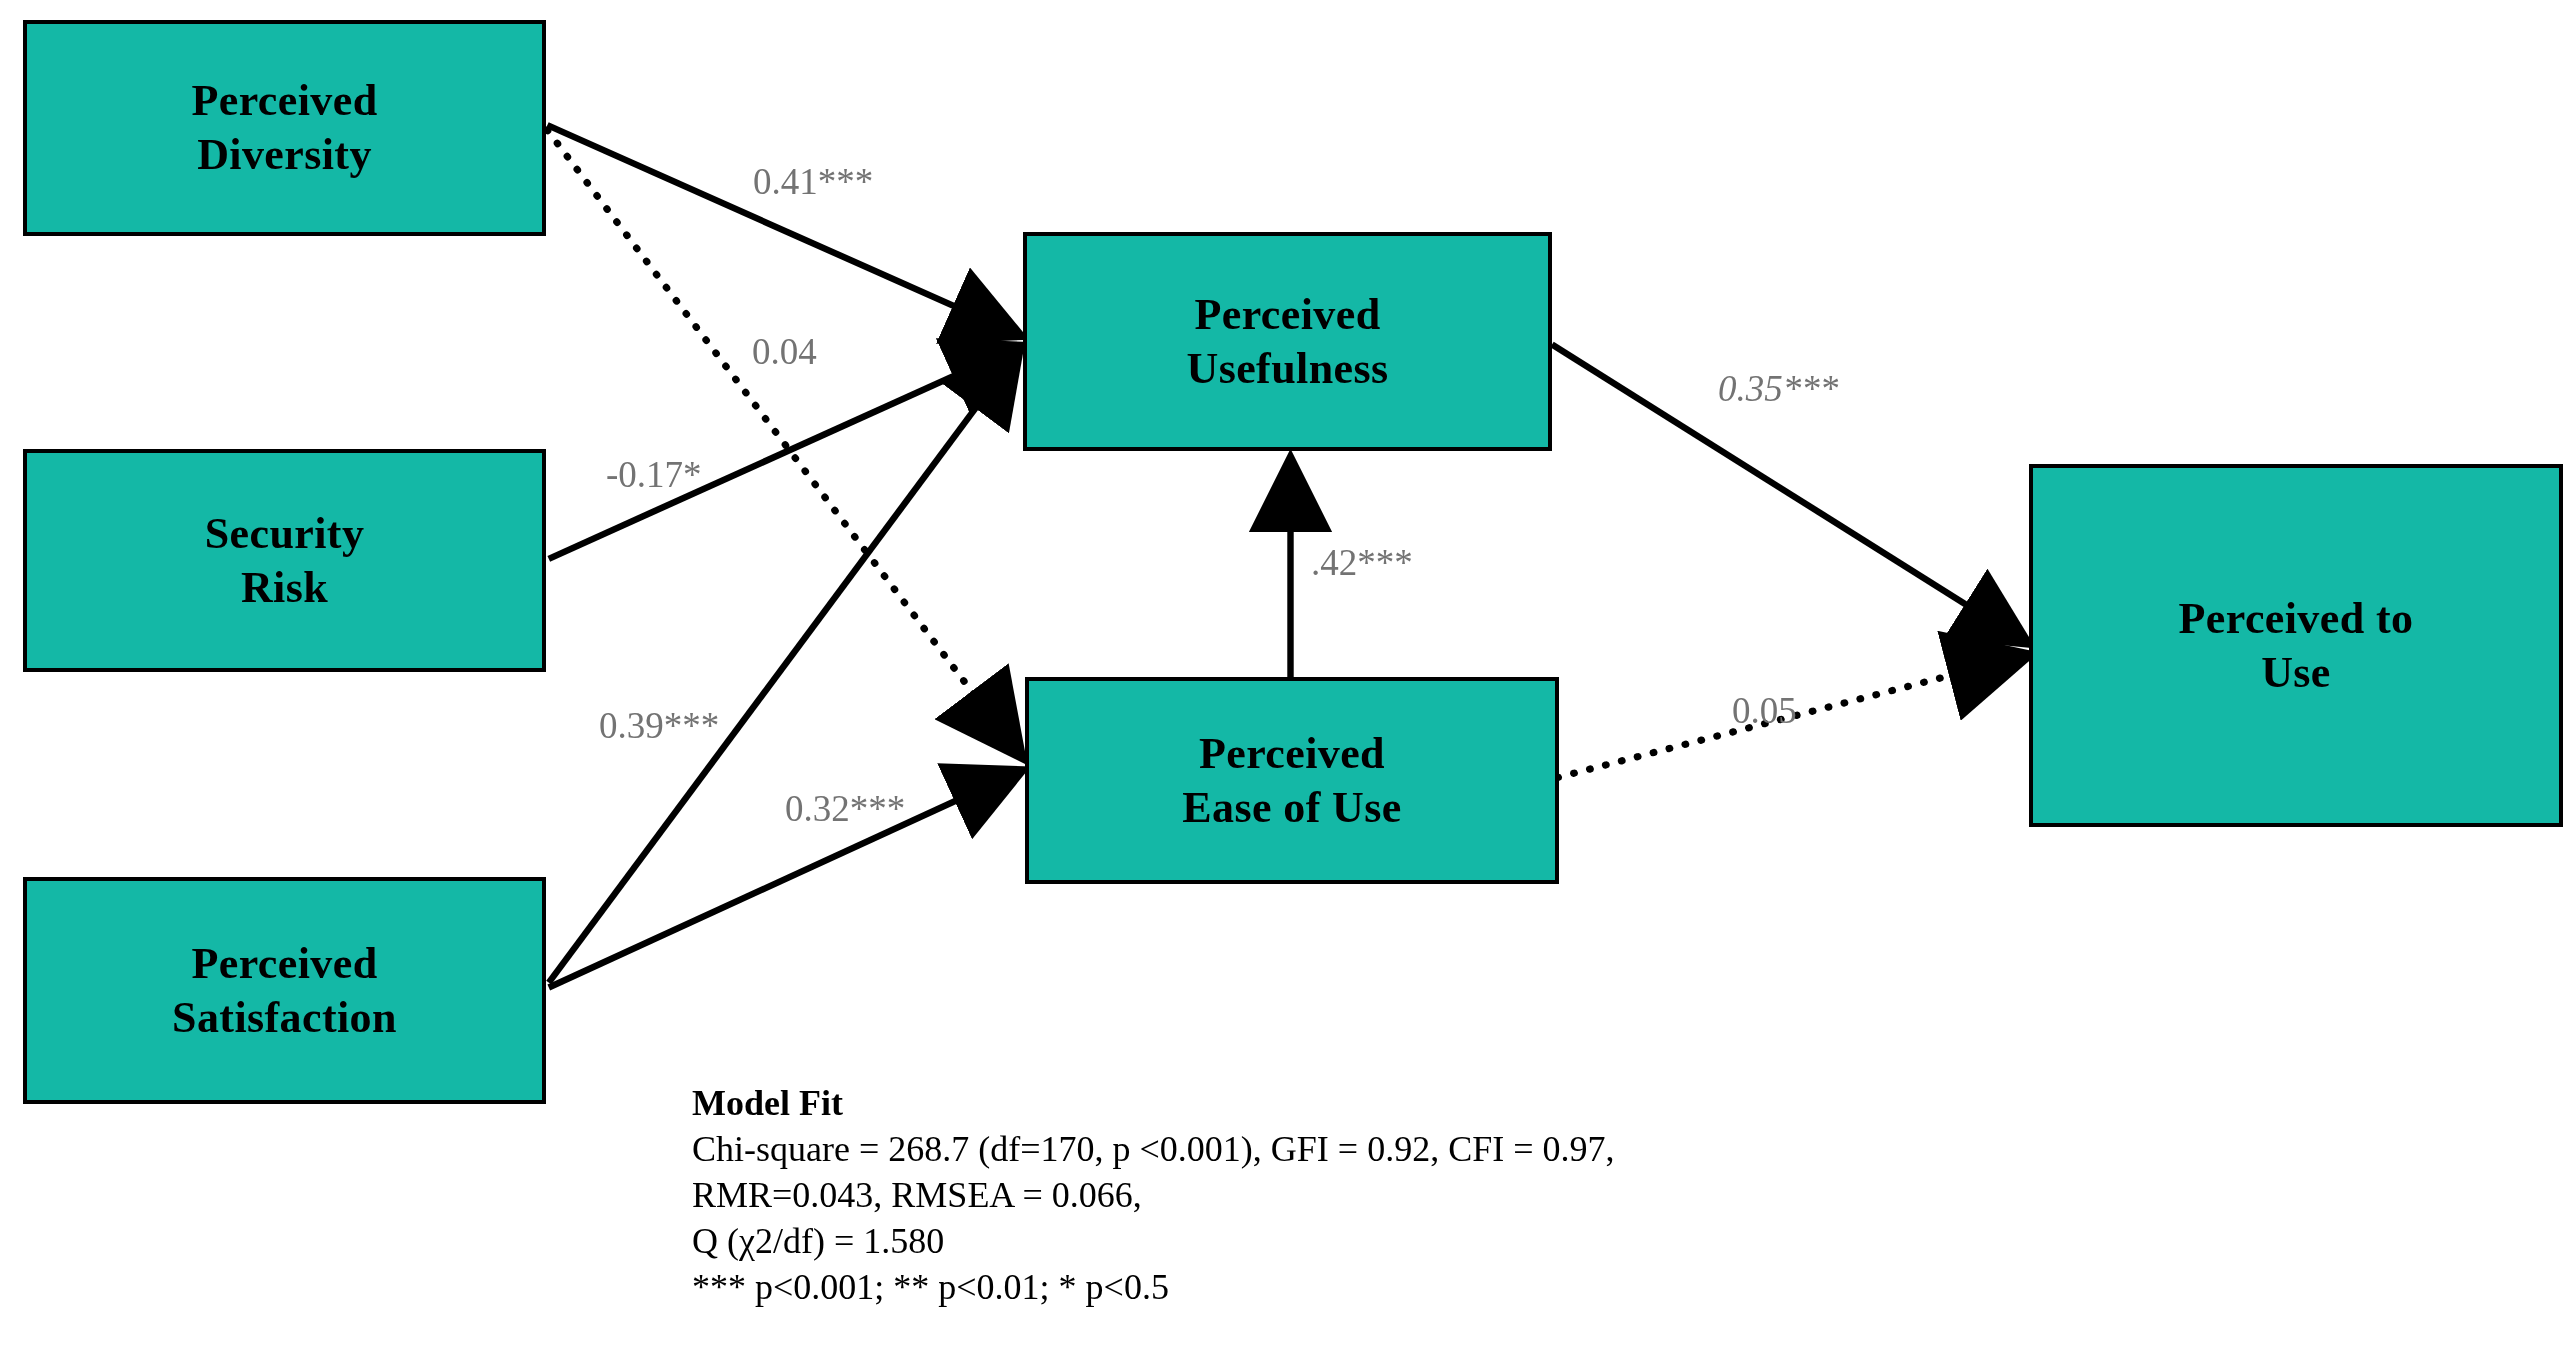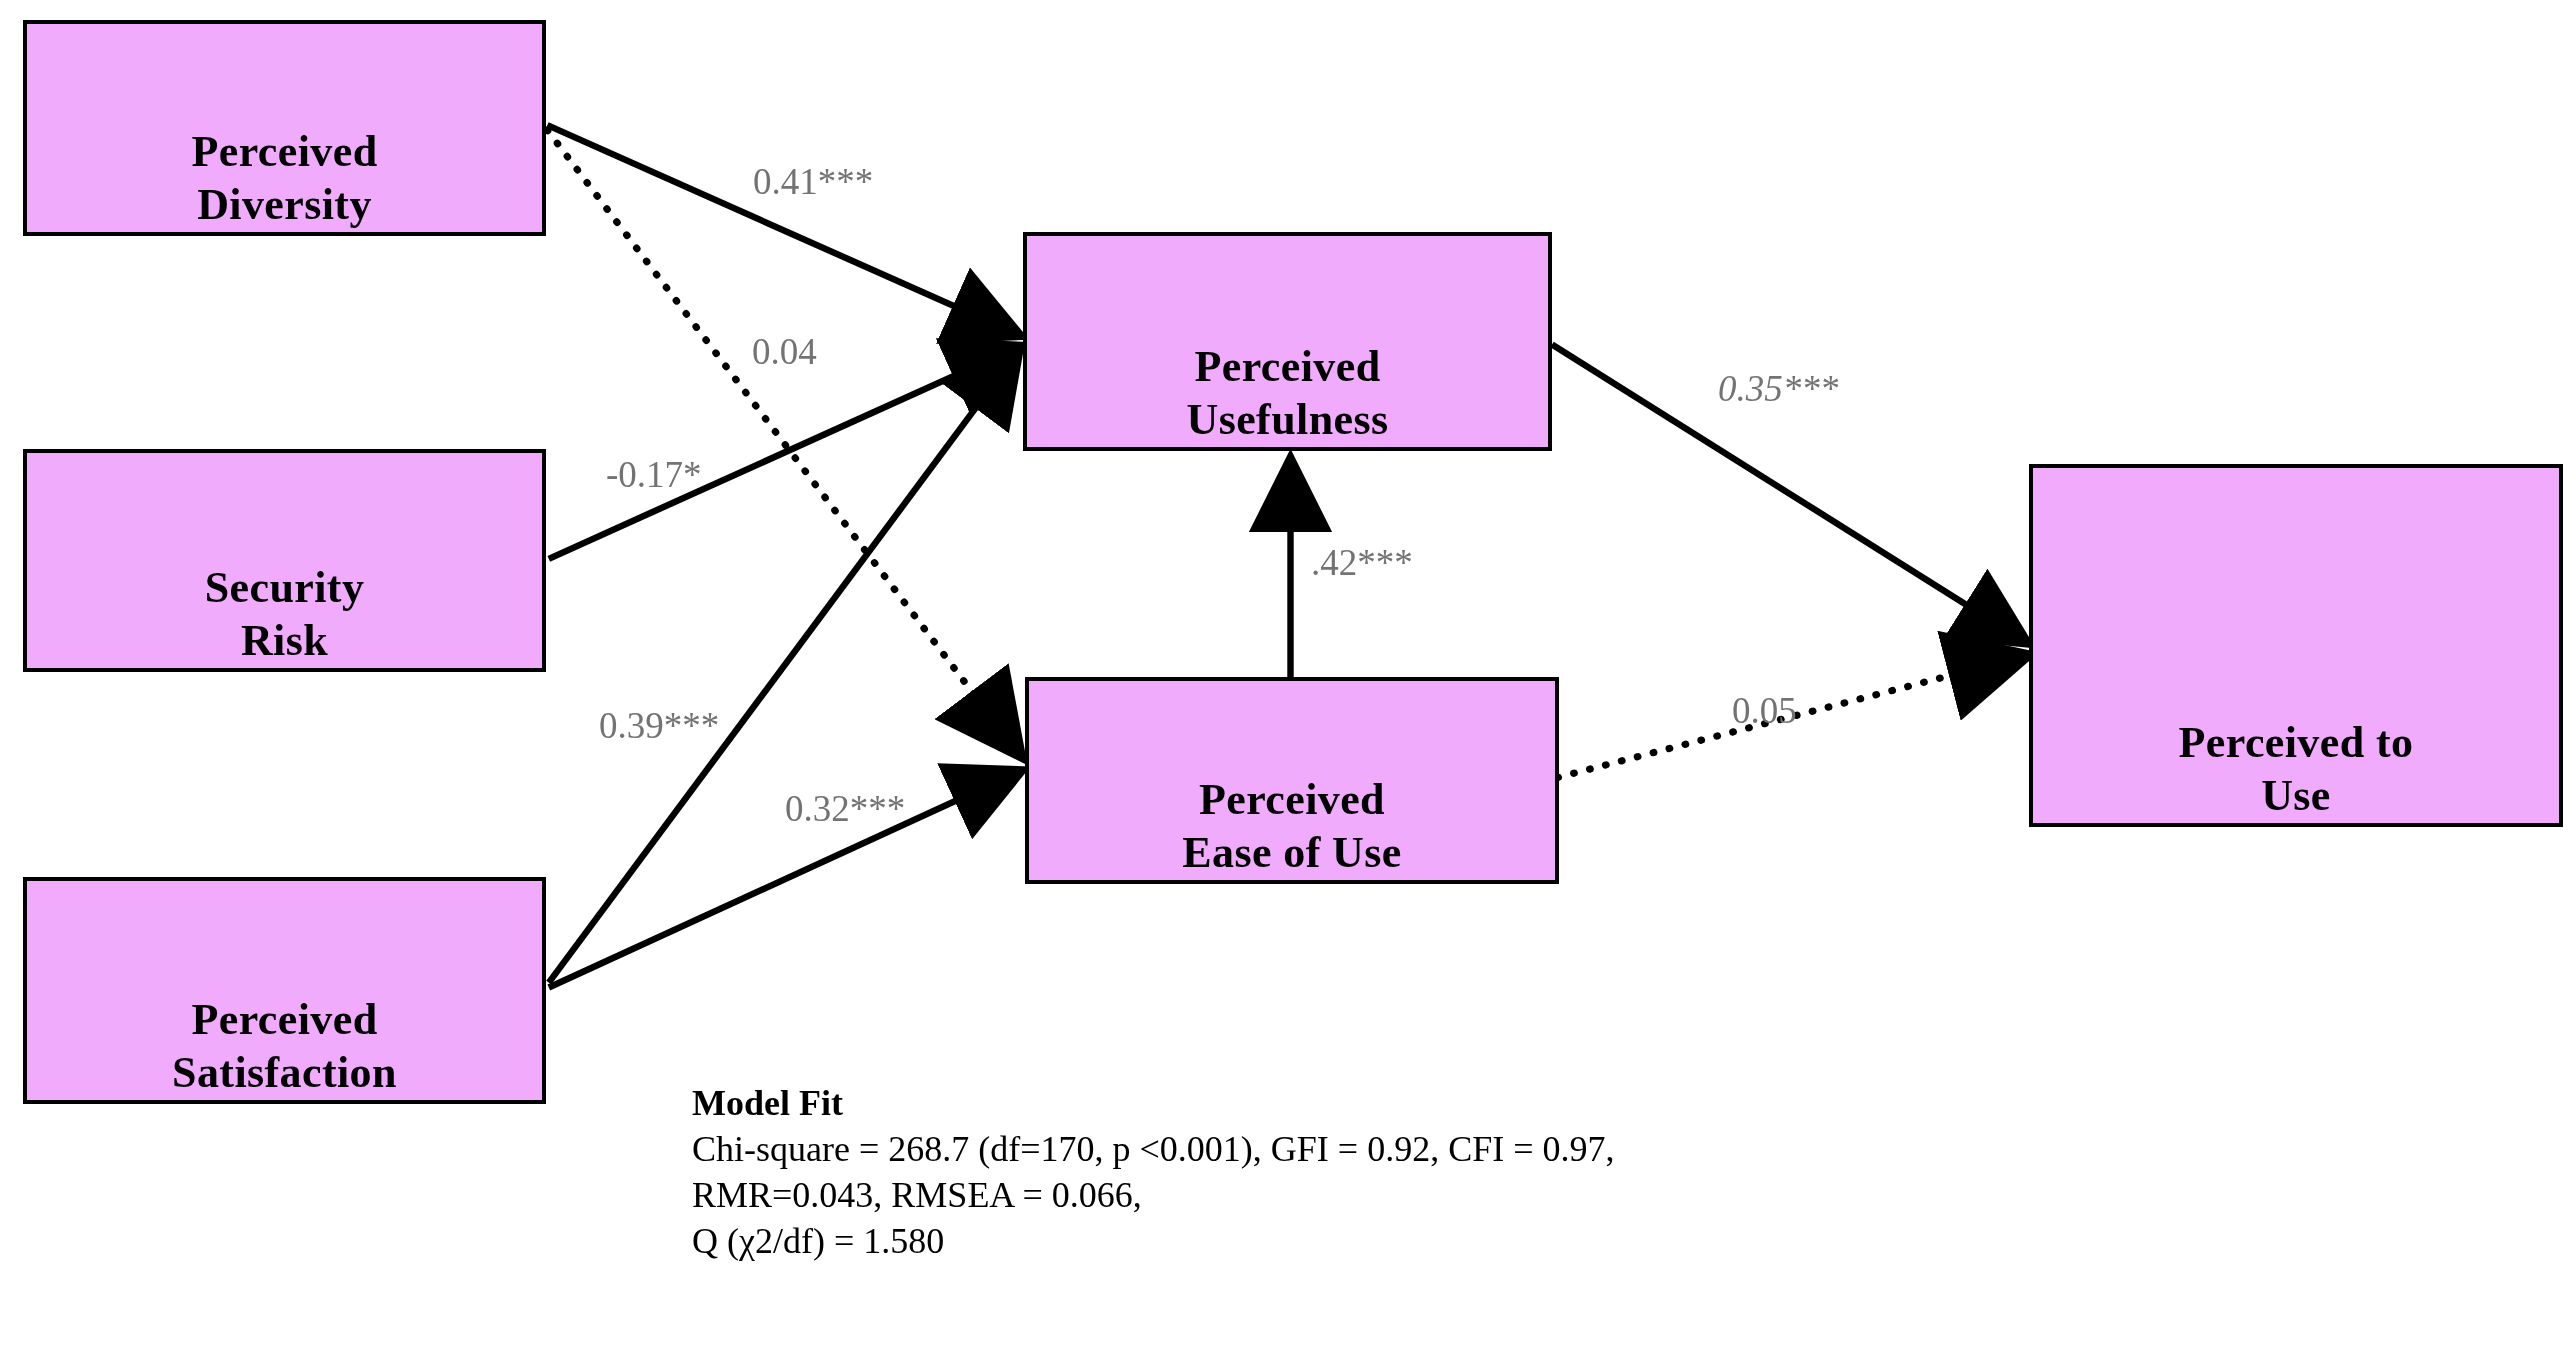--- a/index.html
+++ b/index.html
@@ -19,23 +19,23 @@
     position: absolute;
     left: 0;
     top: 0;
     width: 2576px;
     height: 1372px;
   }
   .node-box {
     position: absolute;
     box-sizing: border-box;
     border: 4.3px solid #000000;
-    background: #f0abfc;
+    background: #14b8a6;
     display: flex;
-    align-items: flex-end;
+    align-items: center;
     justify-content: center;
     text-align: center;
   }
   .node-label {
     font-family: "Liberation Serif", "DejaVu Serif", serif;
     font-weight: bold;
     font-size: 44px;
     line-height: 1.22;
     color: #000000;
     white-space: pre-line;
@@ -148,16 +148,17 @@
 
   <span class="path-label" style="left:1718px; top:370px;font-style:italic;">0.35***</span>
 
   <span class="path-label" style="left:1732px; top:692px;">0.05</span>
 
   <div id="modelfit">
     <span class="mf-title">Model Fit</span>
     <span class="mf-line">Chi-square = 268.7 (df=170, p &lt;0.001), GFI = 0.92, CFI = 0.97,</span>
     <span class="mf-line">RMR=0.043, RMSEA = 0.066,</span>
     <span class="mf-line">Q (χ2/df) = 1.580</span>
+    <span class="mf-line">*** p&lt;0.001; ** p&lt;0.01; * p&lt;0.5</span>
   </div>
 
 </div>
 
 
 </body></html>

